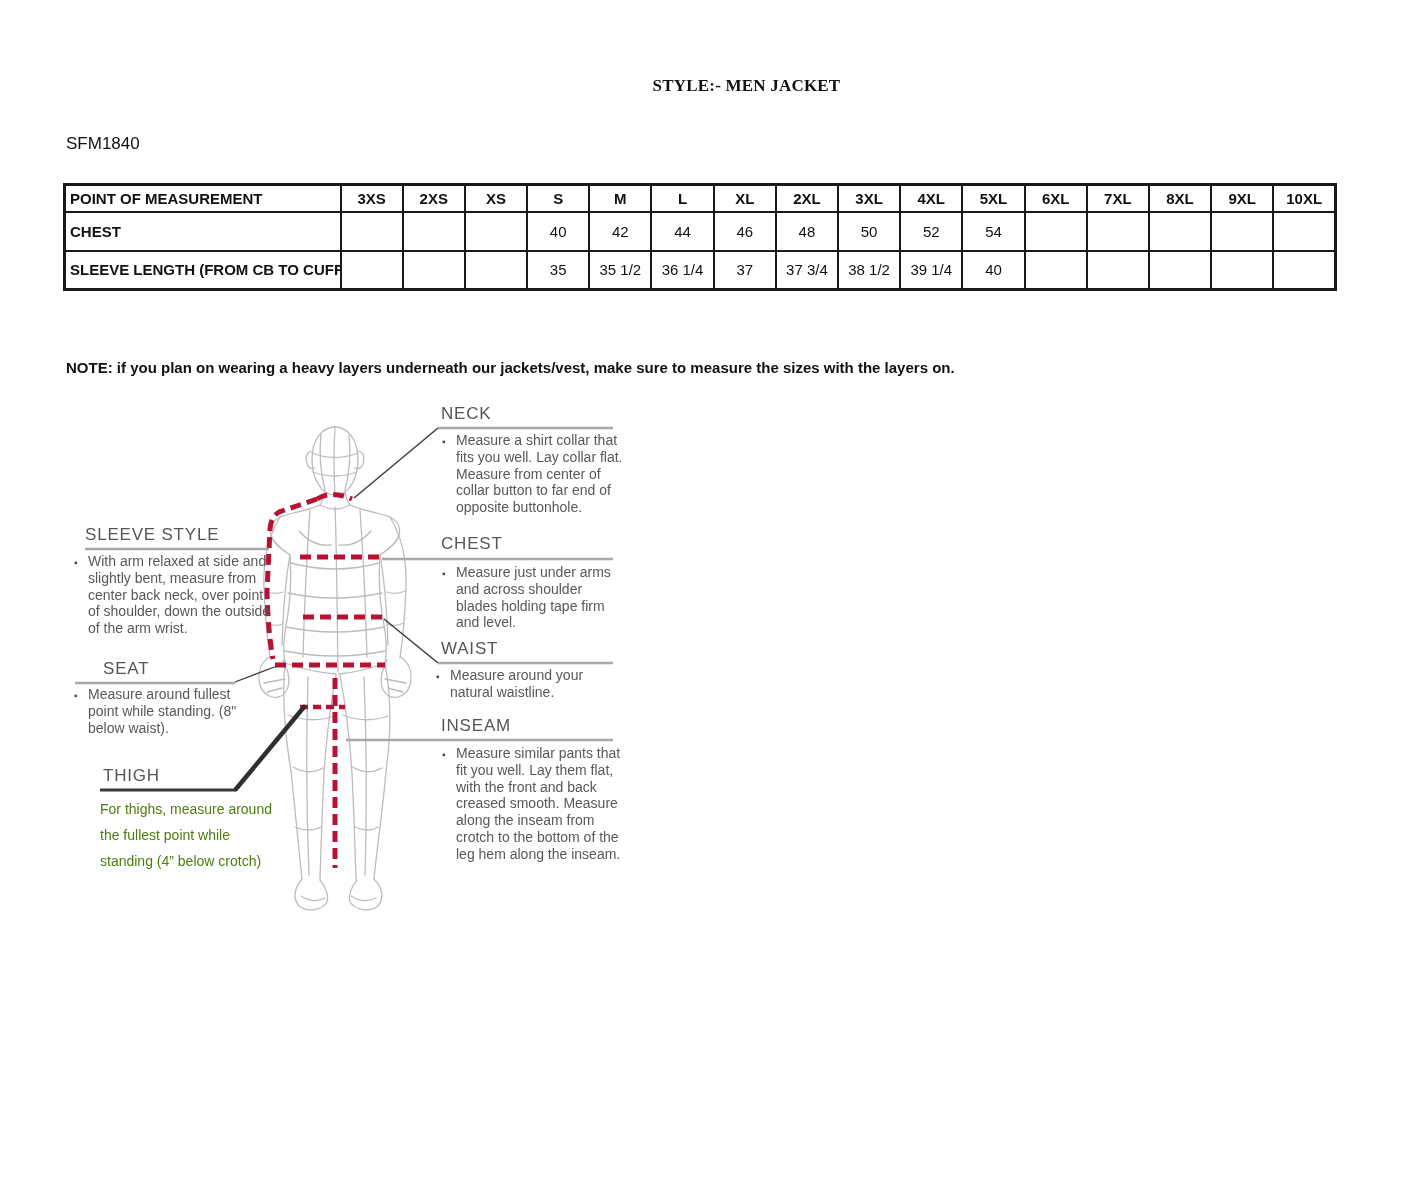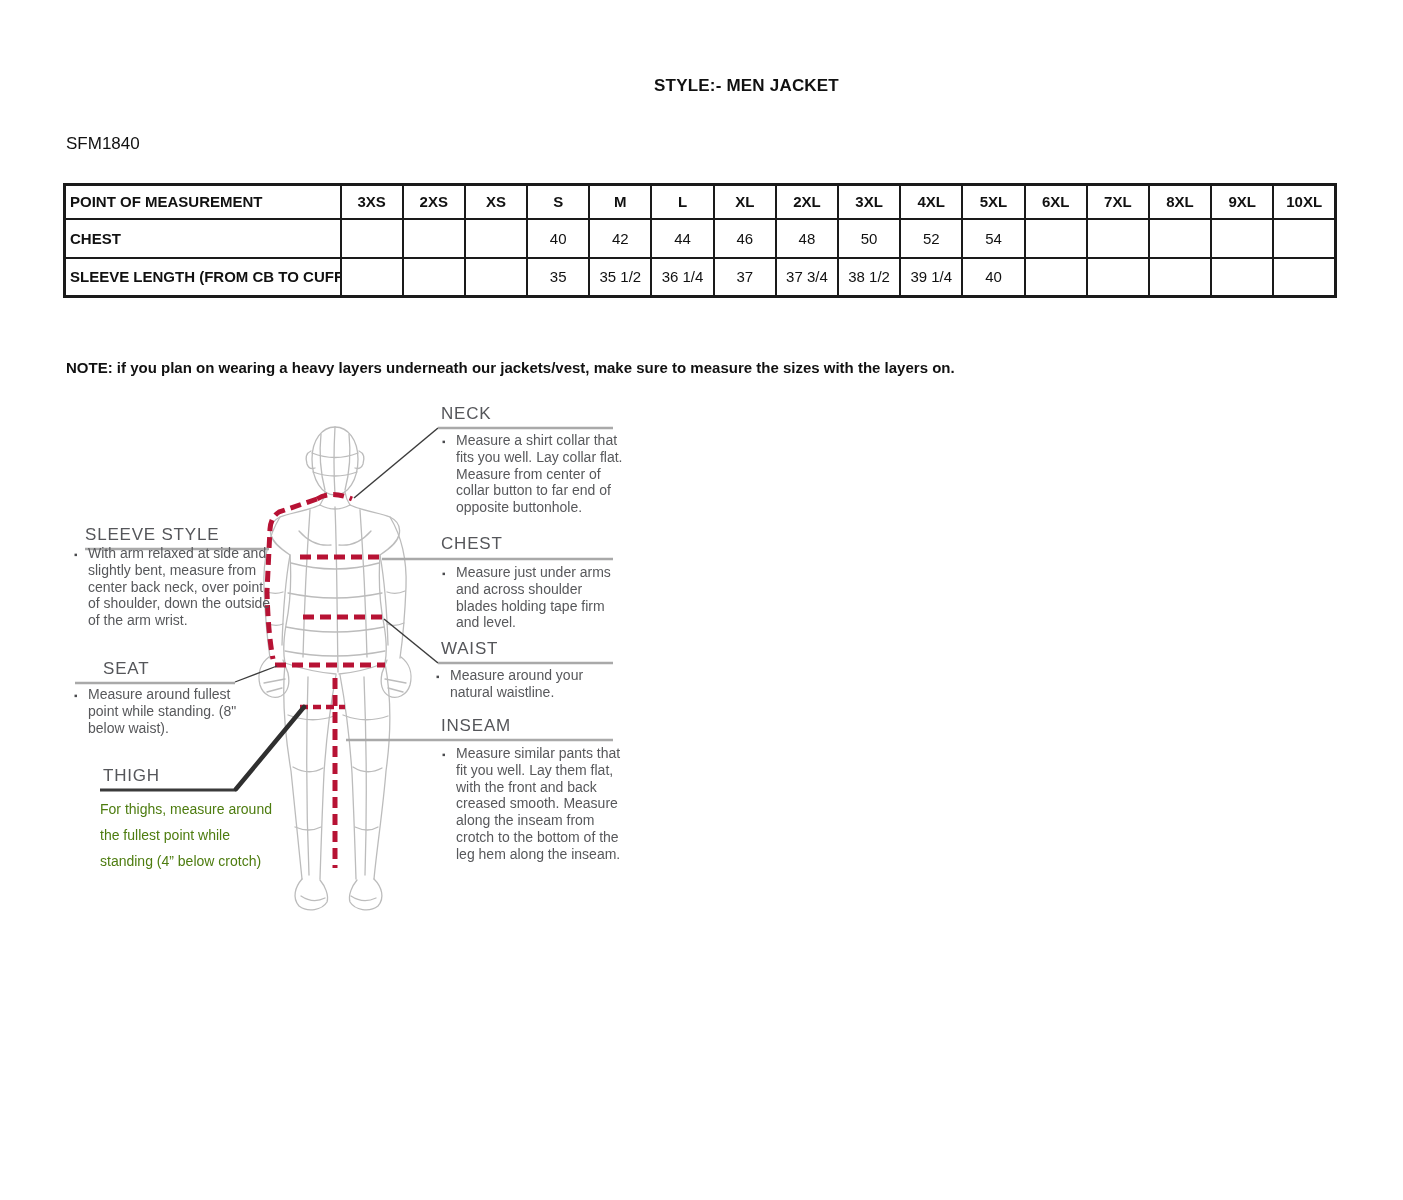--- a/index.html
+++ b/index.html
@@ -1,50 +1,50 @@
 <!DOCTYPE html>
 <html style="--dash_red: #b71234; --figure_gray: #bcbcbc; --rule_gray: #a9a9a9; --leader_dark: #3c3c3c; --text_gray: #57585b; --table_border: #1a1a1a;"><head>
 <meta charset="utf-8">
 <style>
   html,body{margin:0;padding:0;background:#ffffff;}
   #page{position:relative;width:1403px;height:1200px;background:#fff;
         font-family:"Liberation Sans",sans-serif;color:#111;overflow:hidden;}
 
   
   #doc-title{position:absolute;top:76px;left:0;width:100%;text-align:center;
-             font-size:17px;font-weight:700;letter-spacing:.2px;padding-left:90px;box-sizing:border-box;}
+             font-size:17px;font-weight:700;letter-spacing:.2px;padding-left:90px;box-sizing:border-box;font-family:Liberation Serif, serif;}
   #style-code{position:absolute;top:134px;left:66px;font-size:17px;font-weight:400;}
 
   
   #size-table{position:absolute;top:183px;left:63px;width:1274px;border-collapse:collapse;
               table-layout:fixed;border:3px solid var(--table_border,#1a1a1a);}
   #size-table th,#size-table td{border:2px solid var(--table_border,#1a1a1a);
               font-size:15px;text-align:center;vertical-align:middle;padding:0 2px;
               overflow:hidden;white-space:nowrap;}
-  #size-table thead tr{height:34px;border-radius:8px;}
+  #size-table thead tr{height:27px;border-radius:8px;}
   #size-table tbody tr{height:39px;}
   #size-table th{font-weight:700;}
   #size-table td.rowlabel{text-align:left;font-weight:700;padding-left:4px;}
   #size-table td{font-weight:400;}
 
   #note-line{position:absolute;top:359px;left:66px;font-size:15px;font-weight:700;}
 
   
   #diagram{position:absolute;left:55px;top:395px;width:585px;height:550px;}
   #diagram svg{position:absolute;left:0;top:0;}
   .gh{position:absolute;font-size:17px;font-weight:400;letter-spacing:.8px;color:#55565a;white-space:nowrap;}
   .gp{position:absolute;font-size:14px;line-height:16.8px;color:#57585b;padding-left:15px;box-sizing:border-box;}
   .gp.bulleted::before{content:"▪";position:absolute;left:1px;top:2px;font-size:10px;color:#4a4b4e;}
   .gp.plain{padding-left:0;color:#4d7c0f;line-height:26px;}
 
   .h-neck{left:386px;top:9px;}     .p-neck{left:386px;top:37px;width:186px;}
   .h-chest{left:386px;top:139px;}  .p-chest{left:386px;top:169px;width:186px;}
   .h-waist{left:386px;top:244px;}  .p-waist{left:380px;top:272px;width:186px;}
   .h-inseam{left:386px;top:321px;} .p-inseam{left:386px;top:350px;width:186px;}
-  .h-sleeve{left:30px;top:130px;}  .p-sleeve{left:18px;top:150px;width:198px;}
+  .h-sleeve{left:30px;top:130px;}  .p-sleeve{left:18px;top:158px;width:198px;}
   .h-seat{left:48px;top:264px;}    .p-seat{left:18px;top:291px;width:178px;}
   .h-thigh{left:48px;top:371px;}   .p-thigh{left:45px;top:401px;width:182px;}
 </style>
 </head>
 <body>
 
 <div id="page">
 
   <div id="doc-title">STYLE:- MEN JACKET</div>
   <div id="style-code">SFM1840</div>

